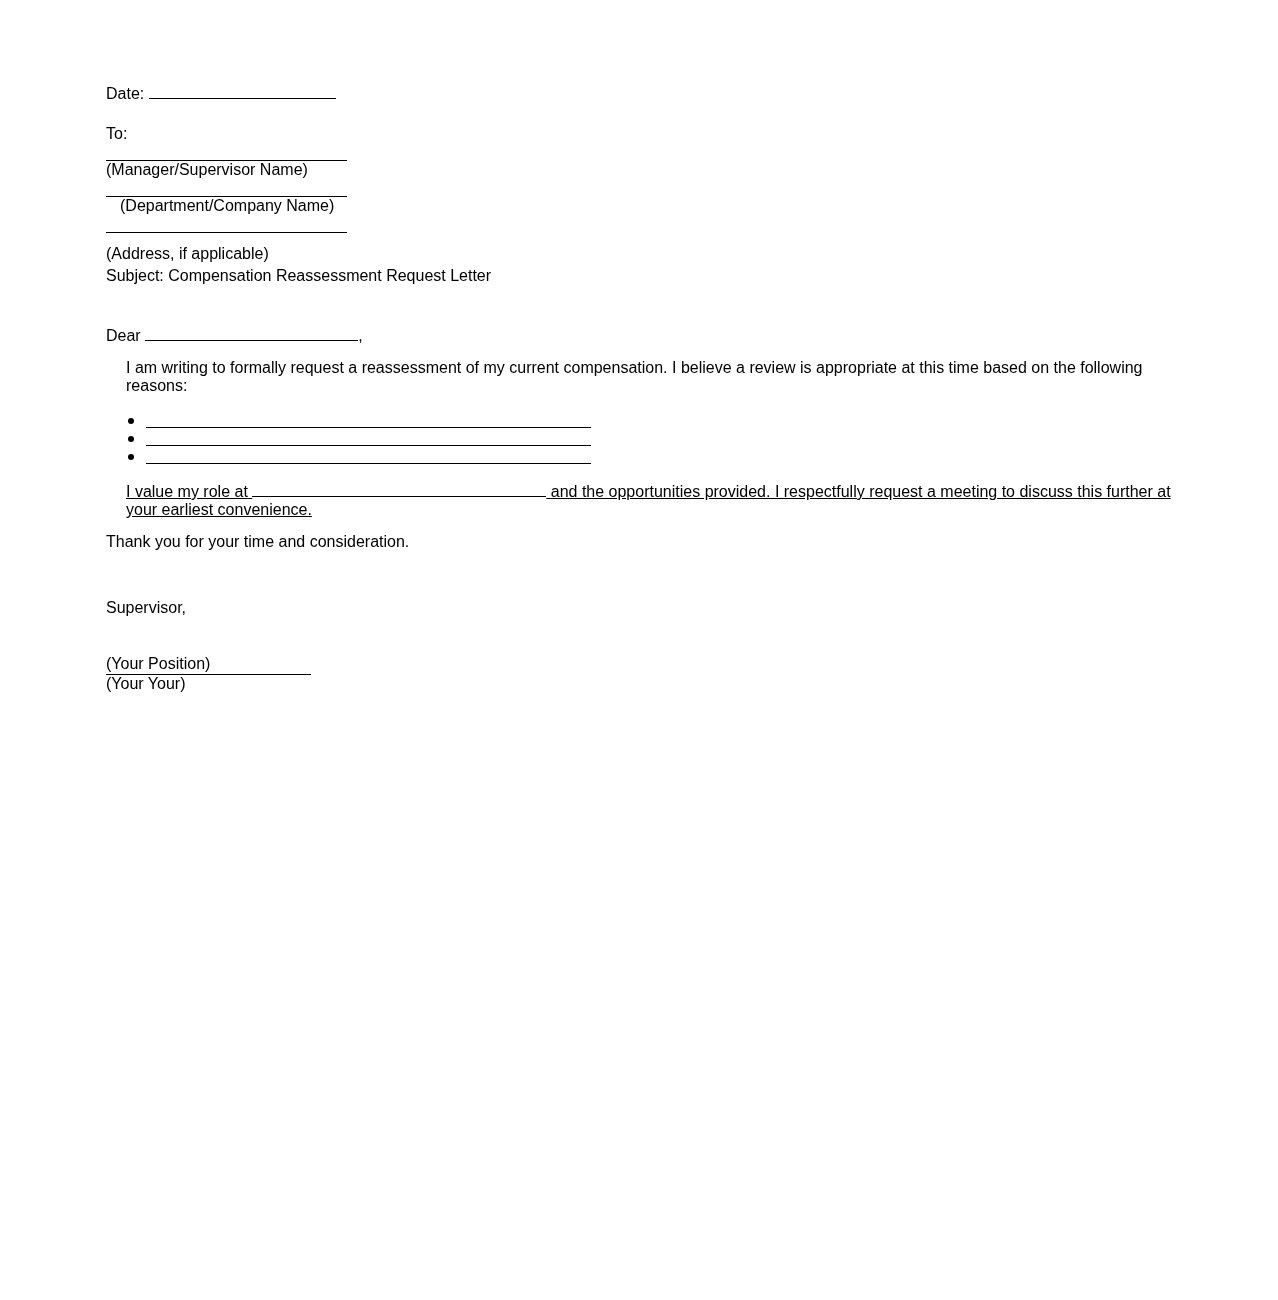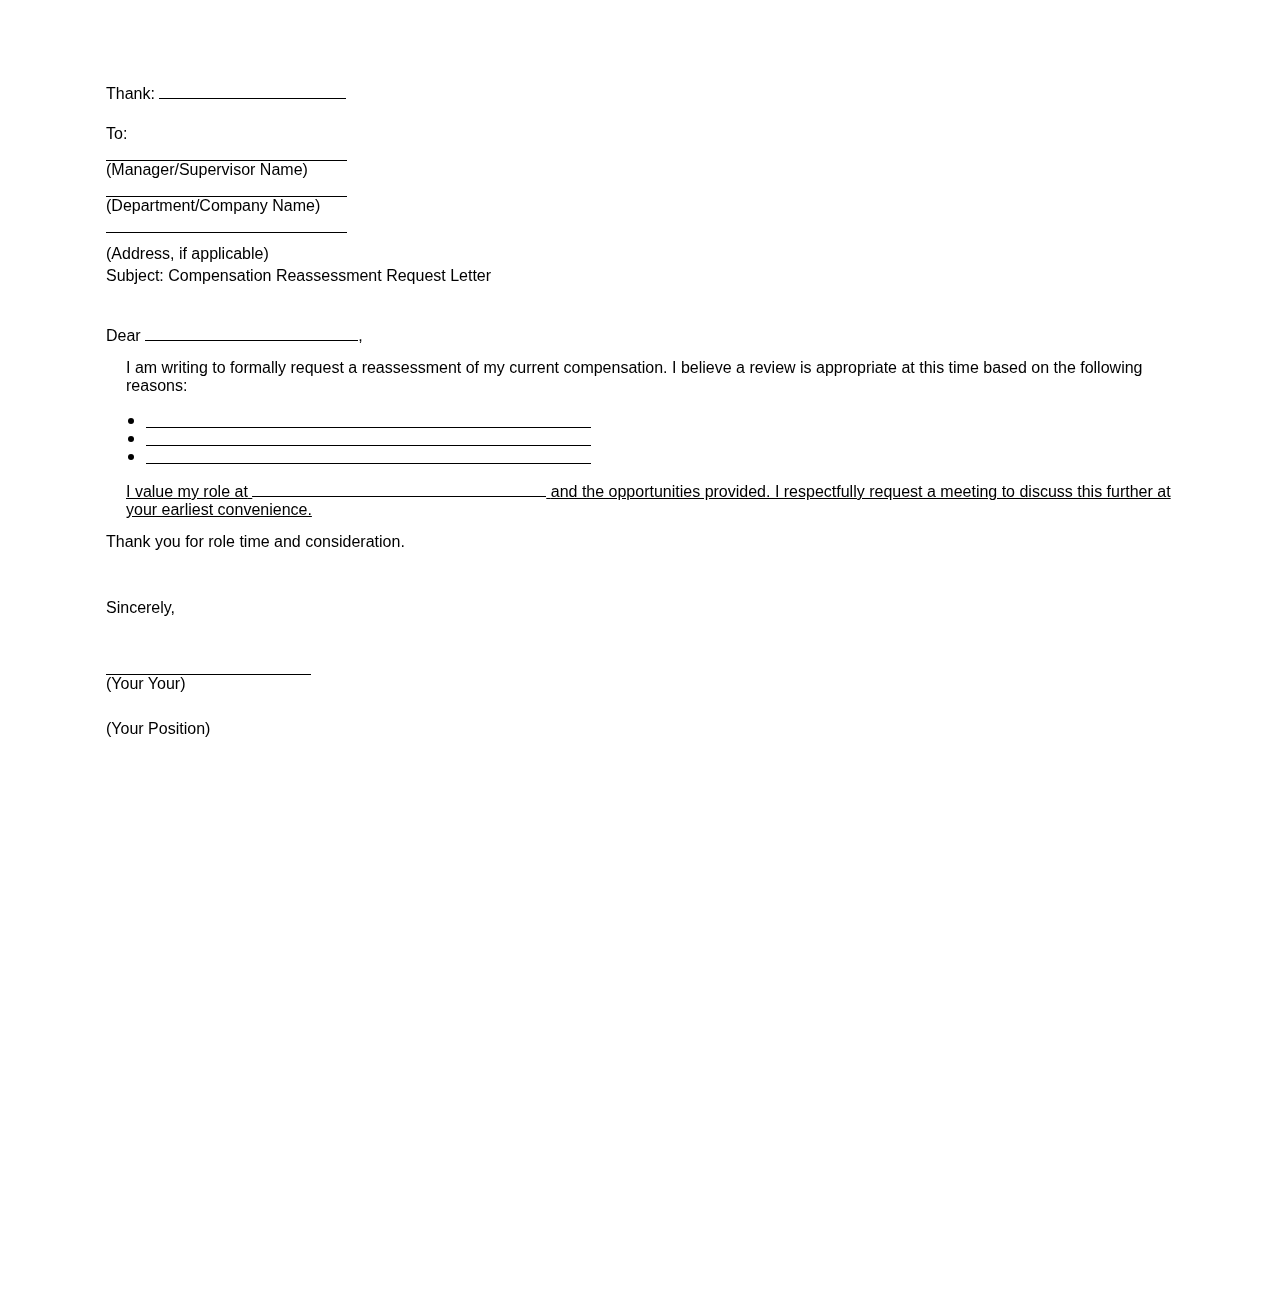--- a/index.html
+++ b/index.html
@@ -59,31 +59,31 @@
     width: 445px;
     border-top: 1px solid #000;
   }
 </style>
 </head>
 <body>
 
 <div class="page">
 
   <div class="line" style="top:83px;">
-    <span>Thank:</span>
+    <span>Date:</span>
     <span class="blank" style="width:187px;"></span>
   </div>
 
   <div class="line" style="top:125px;">To:</div>
 
   <div class="rule" style="top:160px; width:241px;"></div>
   <div class="line" style="top:161px;">(Manager/Supervisor Name)</div>
 
   <div class="rule" style="top:196px; width:241px;"></div>
-  <div class="line" style="top:197px;">(Department/Company Name)</div>
+  <div class="line" style="top:197px;margin-left:14px;">(Department/Company Name)</div>
 
   <div class="rule" style="top:232px; width:241px;"></div>
   <div class="line" style="top:233px;margin-top:12px;">(Address, if applicable)</div>
 
   <div class="line" style="top:267px;">Subject: Compensation Reassessment Request Letter</div>
 
   <div class="line" style="top:325px;">
     <span>Dear</span>
     <span class="blank" style="width:213px;"></span><span>,</span>
   </div>
@@ -100,21 +100,21 @@
     <div class="bullet" style="top:454px;"></div>
     <div class="bullet-line" style="top:463px;"></div>
   </div>
 
   <div class="para" style="top:481px;text-decoration:underline;">
     <span>I value my role at</span>
     <span class="blank" style="width:294px;"></span>
     <span>and the opportunities provided. I respectfully request a meeting to discuss this further at your earliest convenience.</span>
   </div>
 
-  <div class="line" style="top:533px;">Thank you for role time and consideration.</div>
+  <div class="line" style="top:533px;">Thank you for your time and consideration.</div>
 
-  <div class="line" style="top:599px;">Sincerely,</div>
+  <div class="line" style="top:599px;">Supervisor,</div>
 
   <div class="rule" style="top:674px; width:205px;"></div>
   <div class="line" style="top:675px;">(Your Your)</div>
-  <div class="line" style="top:720px;text-align:right;">(Your Position)</div>
+  <div class="line" style="top:655px;text-align:right;">(Your Position)</div>
 
 </div>
 
 </body></html>

